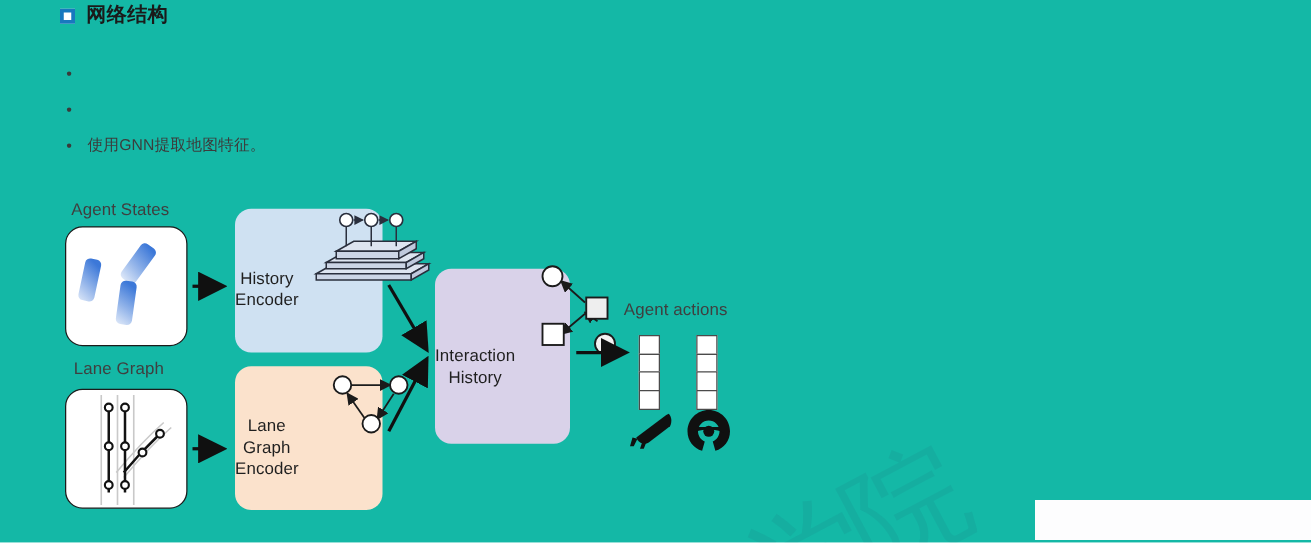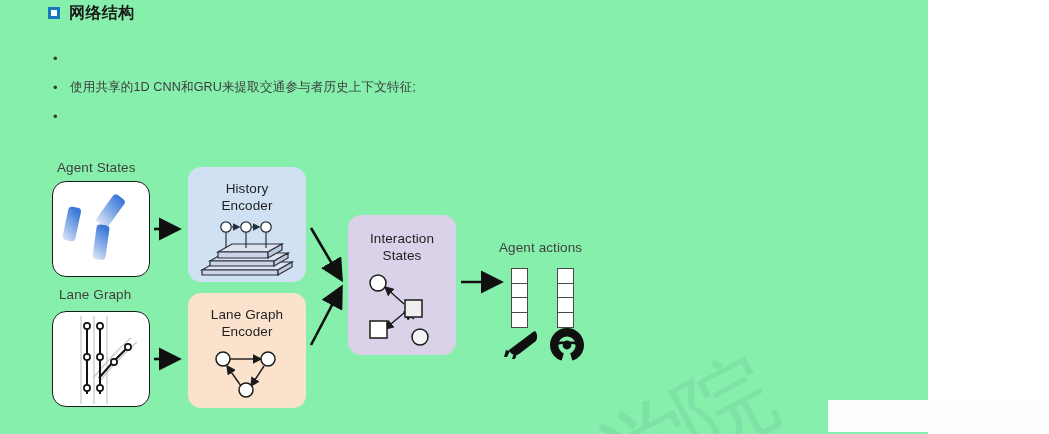--- a/index.html
+++ b/index.html
@@ -5,22 +5,22 @@
   * { box-sizing: border-box; }
   html, body {
     margin: 0; padding: 0;
     width: 1049px; height: 434px;
     background: #ffffff;
     font-family: "Liberation Sans", sans-serif;
     overflow: hidden;
   }
   #page {
     position: relative;
-    width: 928px; height: 434px;
-    background: #86efac;
+    width: 1049px; height: 434px;
+    background: #14b8a6;
   }
 
   
   .heading {
     position: absolute;
     left: 48px; top: 3px;
     display: flex; align-items: center;
     gap: 9px;
   }
   .bullet-square {
@@ -90,21 +90,21 @@
     border-radius: 14px;
     background: #ffffff;
     overflow: hidden;
   }
 
   
   .encoder {
     position: absolute;
     border-radius: 13px;
     display: flex;
-    flex-direction: column;
+    flex-direction: row;
     align-items: center;
   }
   .encoder-title {
     font-size: 13.5px;
     color: #1f1f1f;
     text-align: center;
     line-height: 17px;
     white-space: pre-line;
     letter-spacing: .1px;
   }
@@ -179,25 +179,25 @@
   </div>
 
   <div class="bullets">
 
     <div class="bullet-row">
       <span class="bullet-dot">•</span>
     </div>
 
     <div class="bullet-row">
       <span class="bullet-dot">•</span>
-      <span class="bullet-text">使用共享的1D CNN和GRU来提取交通参与者历史上下文特征;</span>
     </div>
 
     <div class="bullet-row">
       <span class="bullet-dot">•</span>
+      <span class="bullet-text">使用GNN提取地图特征。</span>
     </div>
 
   </div>
 
   <div class="figure">
 
     <div class="watermark">
       <div class="wm-text" style="left:20px; top:230px;">深蓝学院</div>
     </div>
 
@@ -324,21 +324,21 @@
             <circle cx="35" cy="13" r="7"></circle>
             <circle cx="80" cy="13" r="7"></circle>
             <circle cx="58" cy="44" r="7"></circle>
           </g>
         </svg>
       </div>
     </div>
 
     <div class="encoder" style="left:348px; top:65px; width:108px; height:140px; background:#d9d2e9; padding-top:15px;">
       <div class="encoder-title">Interaction
-States</div>
+History</div>
       <div class="encoder-glyph">
         <svg width="108" height="86" viewBox="0 0 108 86" style="position:absolute;left:0;bottom:2px;">
           <defs>
             <marker id="ah3" markerWidth="7" markerHeight="7" refX="6" refY="3.5" orient="auto">
               <path d="M0 0 L7 3.5 L0 7 Z" fill="#1b1b1b"></path>
             </marker>
           </defs>
           <g stroke="#1b1b1b" stroke-width="1.4" fill="none" marker-end="url(#ah3)">
             <path d="M56 37 L37 20"></path>
             <path d="M56 46 L37 62"></path>

